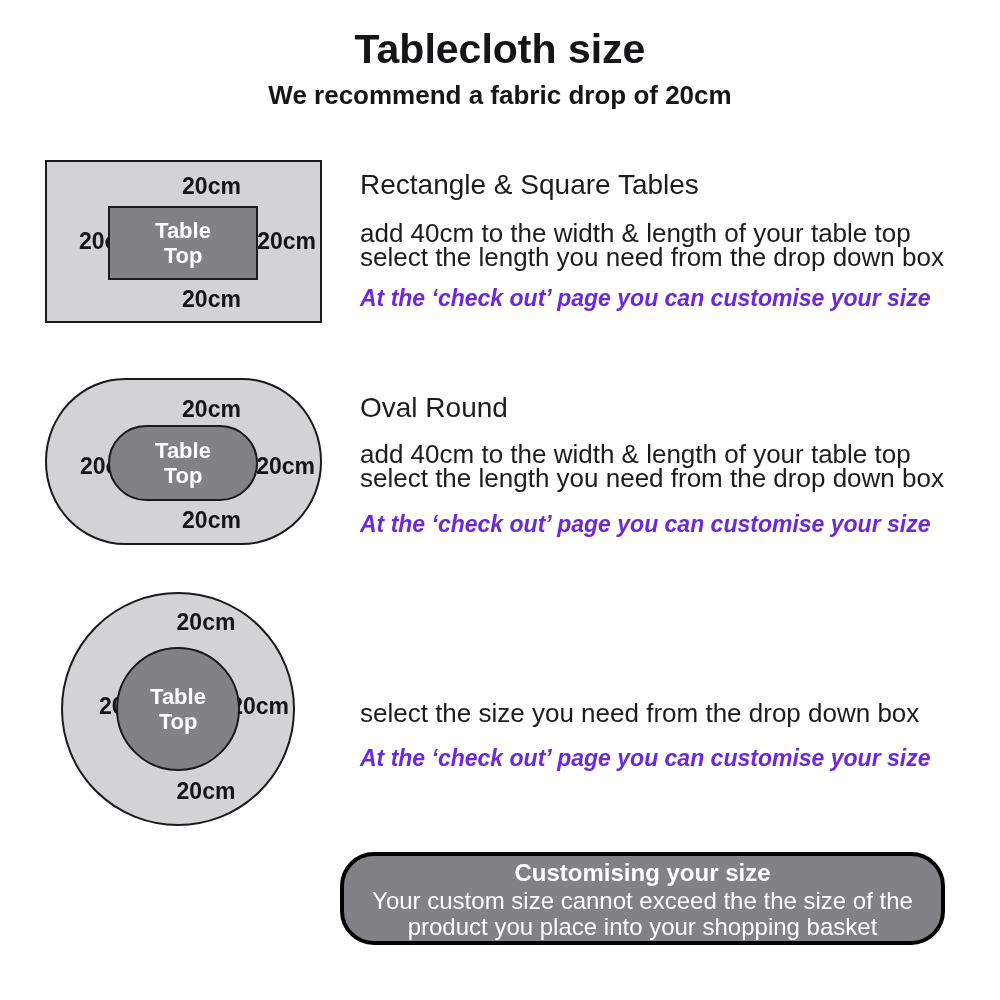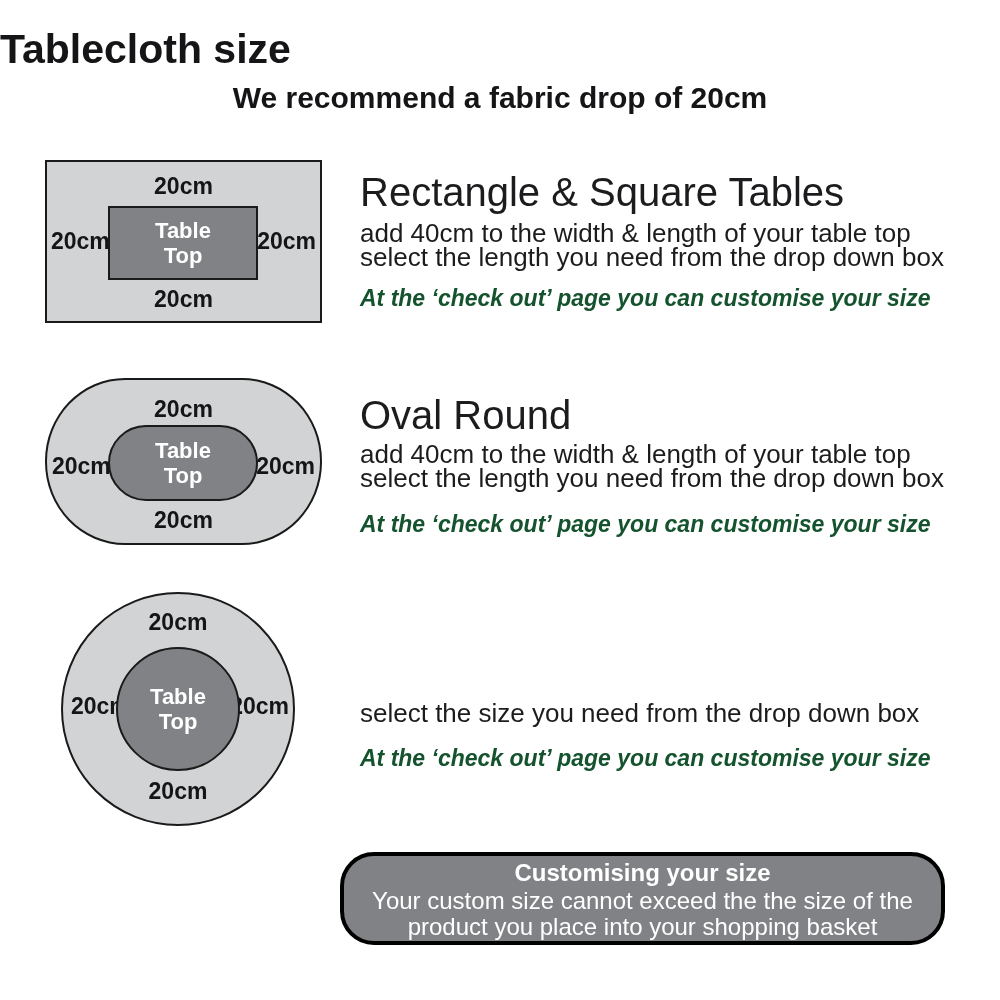--- a/index.html
+++ b/index.html
@@ -2,26 +2,26 @@
 <html><head>
 <meta charset="utf-8">
 <style>
   html,body{margin:0;padding:0;background:#ffffff;}
   .canvas{
     position:relative;width:1000px;height:1000px;background:#ffffff;
     font-family:"Liberation Sans","DejaVu Sans",sans-serif;color:#1c1c1e;overflow:hidden;
   }
   .abs{position:absolute;}
   .page-title{
-    left:0;top:25px;width:1000px;text-align:left;
+    left:0;top:25px;width:1000px;text-align:center;
     font-size:41px;font-weight:bold;line-height:1.2;color:#151517;
   }
   .page-subtitle{
     left:0;top:80px;width:1000px;text-align:center;
-    font-size:30px;font-weight:bold;line-height:1.2;color:#151517;
+    font-size:26px;font-weight:bold;line-height:1.2;color:#151517;
   }
 
   
   .cloth{
     position:absolute;background:#d2d3d4;border:2px solid #1a1a1a;box-sizing:border-box;
   }
   .cloth-rect{left:45px;top:160px;width:277px;height:163px;}
   .cloth-oval{left:45px;top:378px;width:277px;height:167px;border-radius:80px / 83px;}
   .cloth-round{left:61px;top:592px;width:234px;height:234px;border-radius:50%;}
 
@@ -30,37 +30,38 @@
     display:flex;flex-direction:column;align-items:center;justify-content:center;
     color:#ffffff;font-weight:bold;font-size:22px;line-height:25px;text-align:center;
   }
   .top-rect{left:61px;top:44px;width:150px;height:74px;}
   .top-oval{left:61px;top:45px;width:150px;height:76px;border-radius:38px;}
   .top-round{left:53px;top:53px;width:124px;height:124px;border-radius:50%;}
 
   .drop{
     position:absolute;font-size:23px;font-weight:bold;line-height:24px;color:#151517;
     white-space:nowrap;
+    margin-left:28px;
   }
   .drop.ctr{left:0;width:100%;text-align:center;}
   
   .r-top{top:12px;}    .r-bottom{top:125px;}
   .r-left{left:4px;top:67px;}  .r-right{right:4px;top:67px;}
   
   .o-top{top:17px;}    .o-bottom{top:128px;}
   .o-left{left:5px;top:74px;}  .o-right{right:5px;top:74px;}
   
   .c-top{top:16px;}    .c-bottom{top:185px;}
   .c-left{left:8px;top:100px;} .c-right{right:4px;top:100px;}
 
   
   .tline{position:absolute;left:360px;white-space:nowrap;}
-  .heading{font-size:40px;line-height:1.2;color:#1c1c1e;}
+  .heading{font-size:28px;line-height:1.2;color:#1c1c1e;}
   .body{font-size:26px;line-height:1.15;color:#1c1c1e;}
-  .note{font-size:23px;line-height:1.2;font-weight:bold;font-style:italic;color:#14532d;}
+  .note{font-size:23px;line-height:1.2;font-weight:bold;font-style:italic;color:#6d28d9;}
 
   .s1-h{top:168px;} .s1-l1{top:219px;} .s1-l2{top:243px;} .s1-n{top:285px;}
   .s2-h{top:391px;} .s2-l1{top:440px;} .s2-l2{top:464px;} .s2-n{top:511px;}
   .s3-h{top:628px;} .s3-l1{top:675px;} .s3-l2{top:699px;} .s3-n{top:745px;}
 
   
   .footer-box{
     position:absolute;left:340px;top:852px;width:605px;height:93px;
     background:#808285;border:4px solid #000000;border-radius:34px;box-sizing:border-box;
   }

